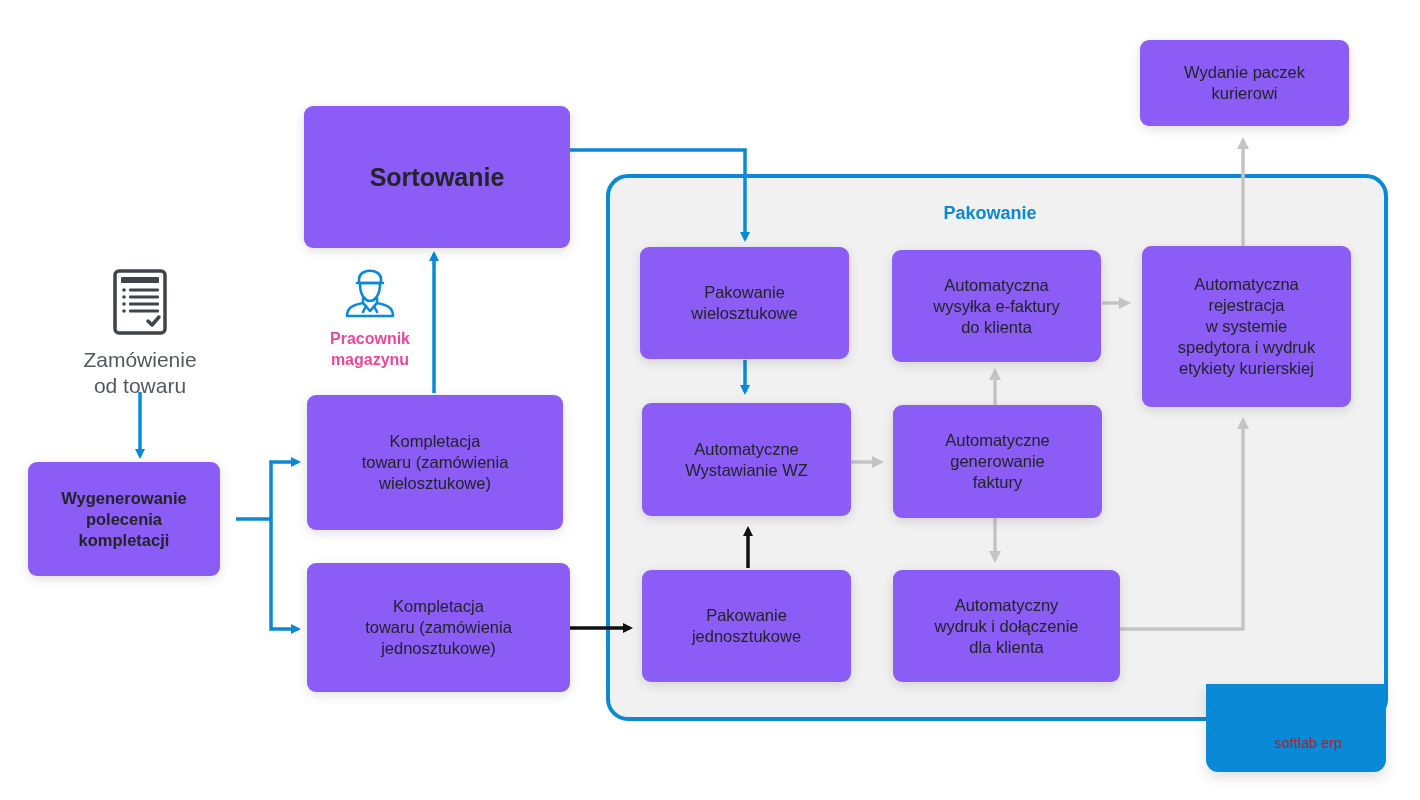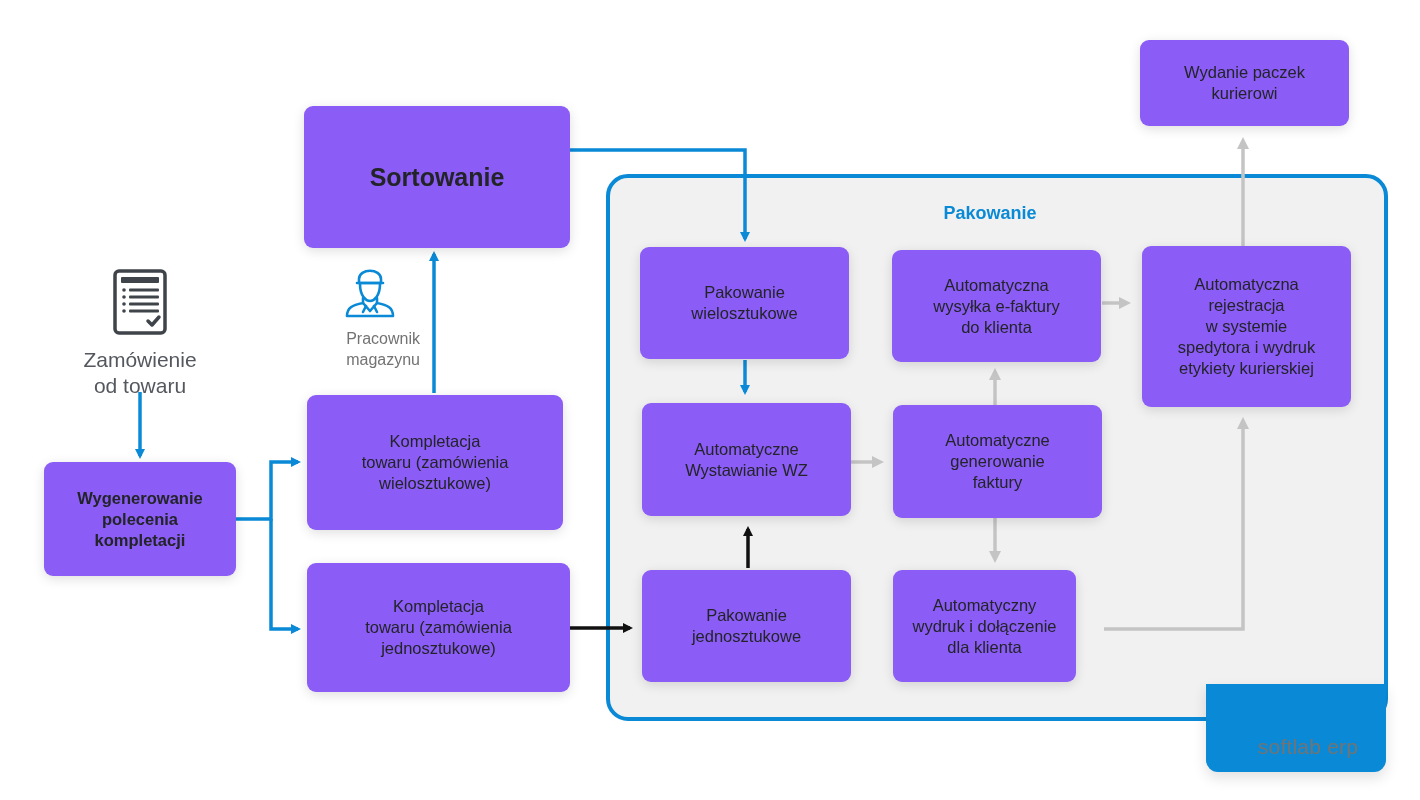--- a/index.html
+++ b/index.html
@@ -13,37 +13,37 @@
     position: absolute; left: 606px; top: 174px; width: 774px; height: 539px;
     border: 4px solid #0a8ad6; border-radius: 22px; background: #f1f1f1;
   }
   .brand {
     position: absolute; left: 1206px; top: 684px; width: 180px; height: 88px;
     background: #0a8ad6; border-radius: 0 0 12px 12px;
     box-shadow: 0 6px 14px rgba(0,0,0,0.12);
   }
   .brand-text {
     position: absolute; left: 1206px; top: 735px; width: 204px; text-align: center;
-    color: #737373; font-size: 21px; letter-spacing: 0.2px;
+    color: #b91c1c; font-size: 14px; letter-spacing: 0.2px;
   }
   .box {
     position: absolute; background: #8b5cf6; border-radius: 9px;
     box-shadow: 0 3px 12px rgba(0,0,0,0.13);
     display: flex; align-items: center; justify-content: center;
     text-align: center; font-size: 16.5px; line-height: 21px; color: #222428;
     box-sizing: border-box; padding: 0 10px;
   }
   .box span { white-space: pre-line; }
   .box.big span { font-size: 25px; font-weight: bold; line-height: 30px; }
   .box.bold span { font-weight: bold; }
   .label {
     position: absolute; text-align: center; white-space: pre-line;
   }
   .order-label { left: 50px; top: 347px; width: 180px; font-size: 21px; line-height: 26px; color: #54585e; }
-  .worker-label { left: 320px; top: 328px; width: 100px; font-size: 16px; line-height: 21px; color: #737373; font-weight: normal; text-align: right; }
+  .worker-label { left: 320px; top: 328px; width: 100px; font-size: 16px; line-height: 21px; color: #ec4899; font-weight: bold; }
   .pack-title { left: 880px; top: 203px; width: 220px; font-size: 18px; font-weight: bold; color: #0a8ad6; }
   svg.overlay { position: absolute; left: 0; top: 0; }
 </style>
 </head>
 <body>
 
 <div class="container"></div>
 <div class="brand"></div>
 <div class="label brand-text">softlab erp</div>
 <div class="label pack-title">Pakowanie</div>
@@ -104,21 +104,21 @@
     <path d="M357,283 L383,283"></path>
     <path d="M360,284 C360,296 366,301 370,301 C374,301 380,296 380,284"></path>
     <path d="M363,298 L363,303 C352,305 347,308 347,316 L393,316 C393,308 388,305 377,303 L377,298"></path>
     <path d="M363,303 L370,311 L377,303"></path>
     <path d="M366,306 L363,312 M374,306 L377,312"></path>
   </g>
 </svg>
 <div class="label worker-label">Pracownik
 magazynu</div>
 
-<div class="box bold" style="left:44px; top:462px; width:192px; height:114px;">
+<div class="box bold" style="left:28px; top:462px; width:192px; height:114px;">
   <span>Wygenerowanie
 polecenia
 kompletacji</span>
 </div>
 
 <div class="box big" style="left:304px; top:106px; width:266px; height:142px;">
   <span>Sortowanie</span>
 </div>
 
 <div class="box" style="left:307px; top:395px; width:256px; height:135px;">
@@ -153,21 +153,21 @@
 wysyłka e-faktury
 do klienta</span>
 </div>
 
 <div class="box" style="left:893px; top:405px; width:209px; height:113px;">
   <span>Automatyczne
 generowanie
 faktury</span>
 </div>
 
-<div class="box" style="left:893px; top:570px; width:183px; height:112px;">
+<div class="box" style="left:893px; top:570px; width:227px; height:112px;">
   <span>Automatyczny
 wydruk i dołączenie
 dla klienta</span>
 </div>
 
 <div class="box" style="left:1142px; top:246px; width:209px; height:161px;">
   <span>Automatyczna
 rejestracja
 w systemie
 spedytora i wydruk

